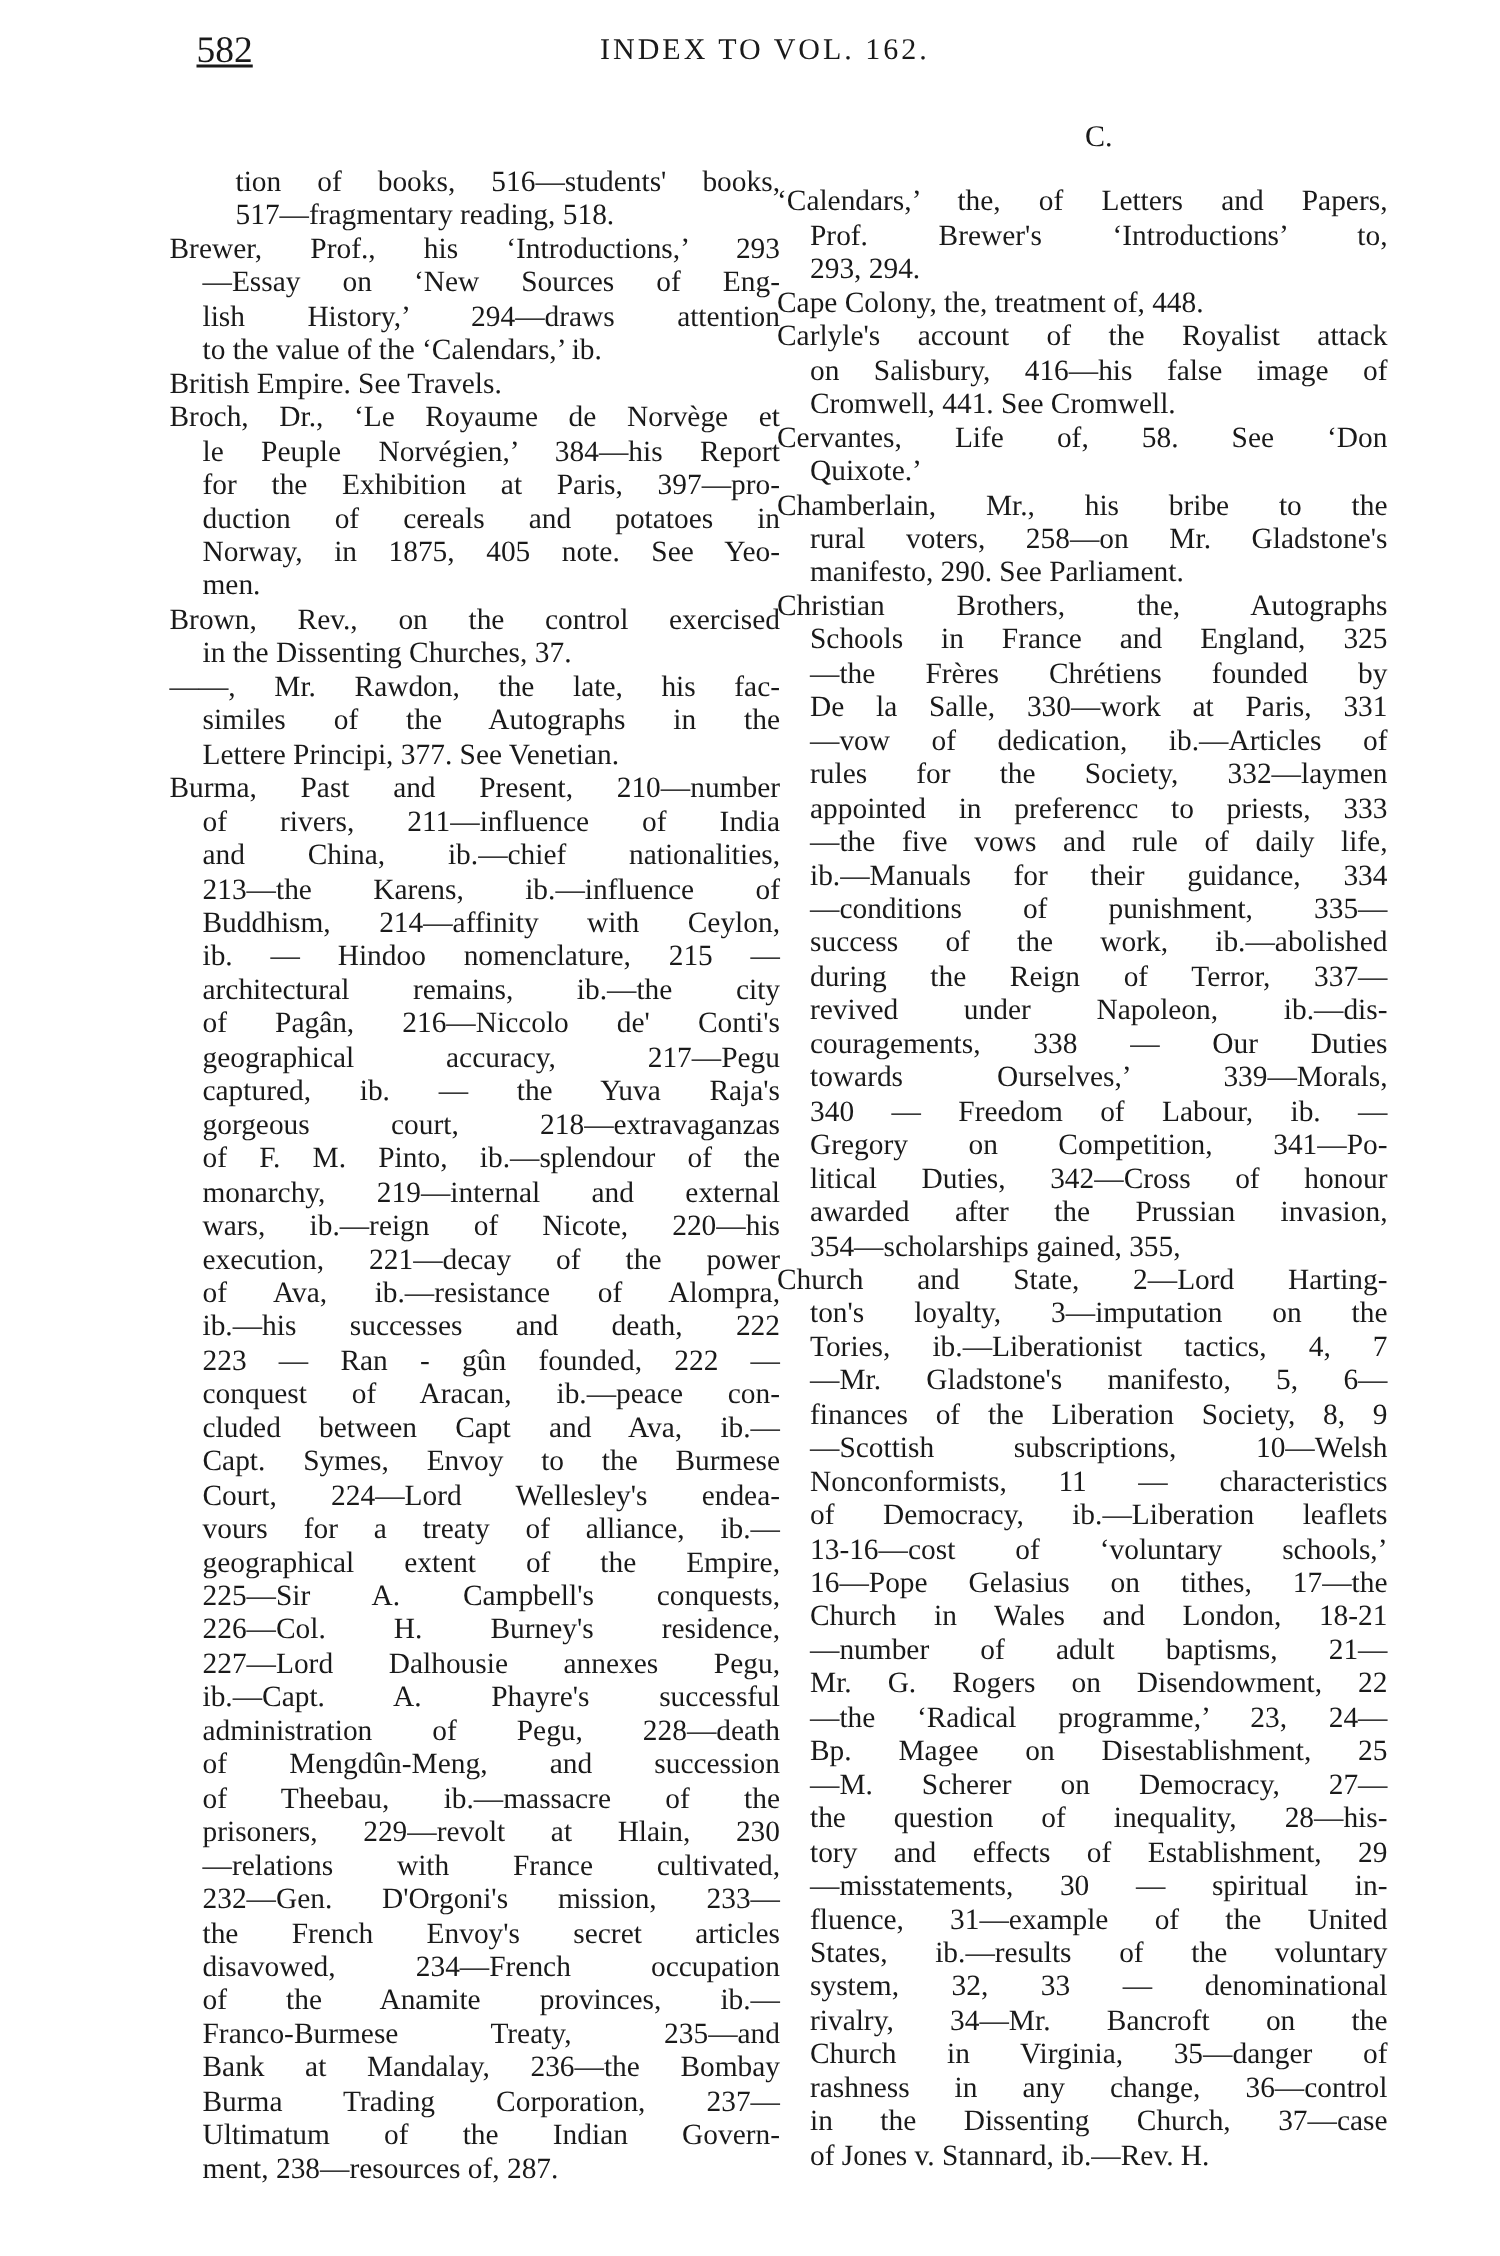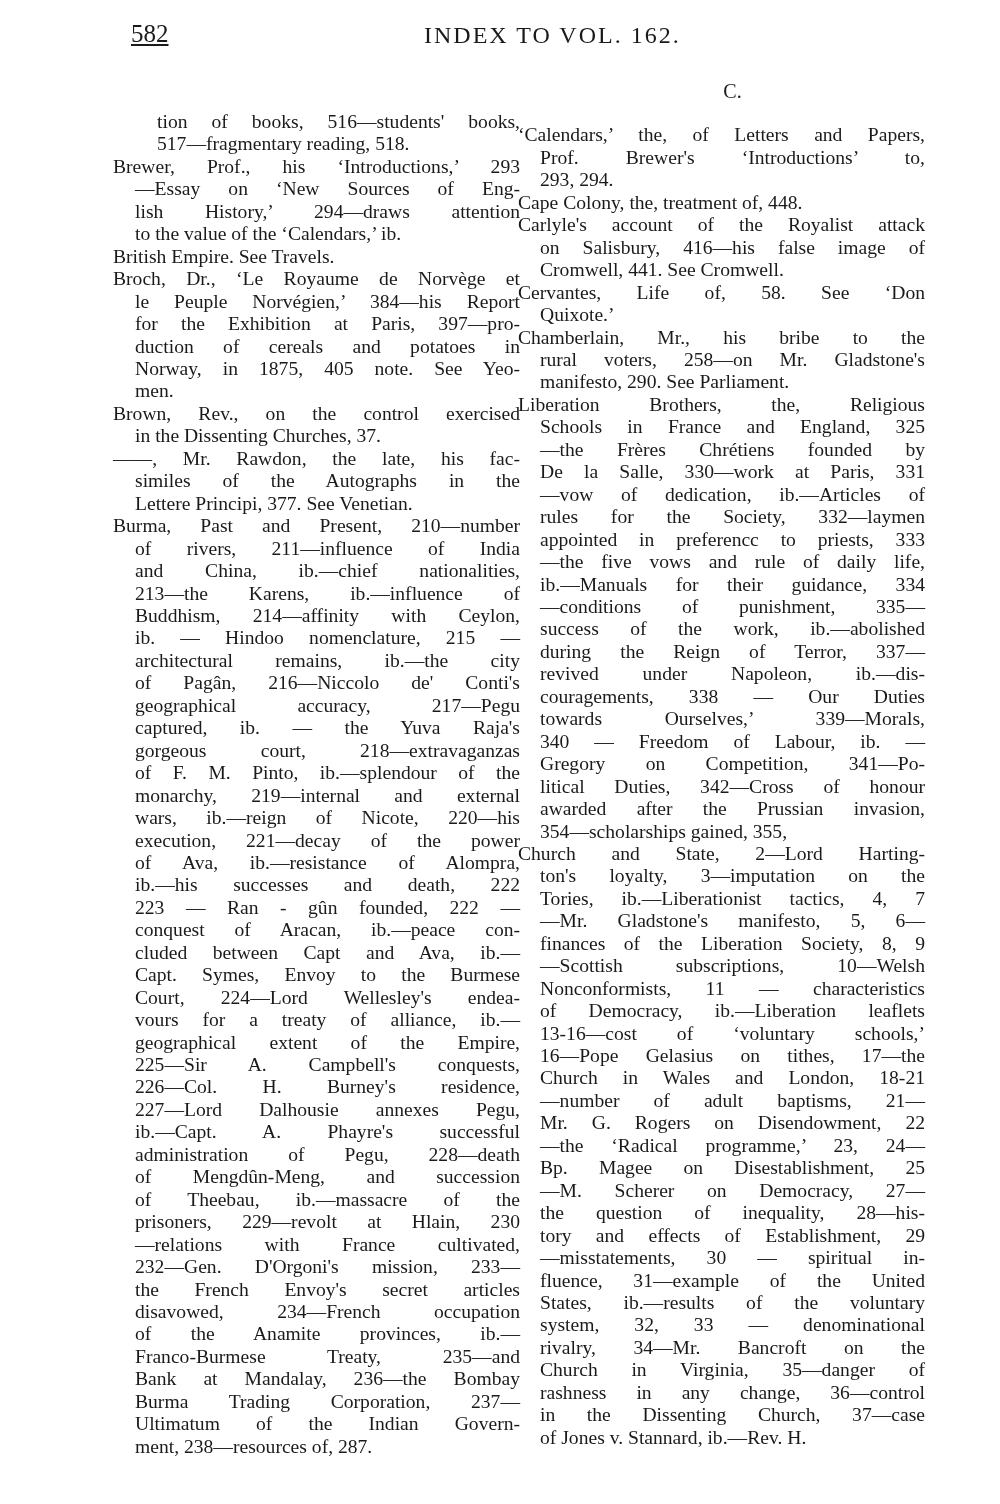--- a/index.html
+++ b/index.html
@@ -1,19 +1,19 @@
 <!DOCTYPE html>
 <html><head>
 <meta charset="utf-8">
 <style>
   html, body { margin: 0; padding: 0; background: #ffffff; }
   body { width: 1000px; height: 1504px; position: relative; overflow: hidden;
          font-family: "Liberation Serif", "DejaVu Serif", serif; color: #1a1a1a; }
   .page-num { position: absolute; left: 131px; top: 20px; font-size: 25px; letter-spacing: 0px; text-decoration: underline; }
-  .running-head { position: absolute; left: 424px; top: 22px; font-size: 24px; letter-spacing: 2px; }
+  .running-head { position: absolute; left: 400px; top: 22px; font-size: 20px; letter-spacing: 2px; }
   .col { position: absolute; top: 80px; width: 385px; font-size: 19.6px; line-height: 22.45px; }
   .col.left { left: 135px; margin-top: 31px; }
   .col.right { left: 540px; }
   .entry { padding-left: 22px; text-indent: -22px; text-align: justify; margin: 0; }
   .entry.cont { padding-left: 22px; text-indent: 0; }
   .section-letter { text-align: center; margin: 0 0 22px 0; font-size: 20px; }
   .ln { display: block; text-align: justify; text-align-last: justify; white-space: nowrap; }
   .ln.last { text-align-last: left; font-family: Liberation Serif, serif; }
   .ln.first { margin-left: -22px; }
 </style>
@@ -117,21 +117,21 @@
     <div class="entry">
       <span class="ln first">Cervantes, Life of, 58. See ‘Don</span>
       <span class="ln last">Quixote.’</span>
     </div>
     <div class="entry">
       <span class="ln first">Chamberlain, Mr., his bribe to the</span>
       <span class="ln">rural voters, 258—on Mr. Gladstone's</span>
       <span class="ln last">manifesto, 290. See Parliament.</span>
     </div>
     <div class="entry">
-      <span class="ln first">Liberation Brothers, the, Religious</span>
+      <span class="ln first">Christian Brothers, the, Autographs</span>
       <span class="ln">Schools in France and England, 325</span>
       <span class="ln">—the Frères Chrétiens founded by</span>
       <span class="ln">De la Salle, 330—work at Paris, 331</span>
       <span class="ln">—vow of dedication, ib.—Articles of</span>
       <span class="ln">rules for the Society, 332—laymen</span>
       <span class="ln">appointed in preferencc to priests, 333</span>
       <span class="ln">—the five vows and rule of daily life,</span>
       <span class="ln">ib.—Manuals for their guidance, 334</span>
       <span class="ln">—conditions of punishment, 335—</span>
       <span class="ln">success of the work, ib.—abolished</span>

